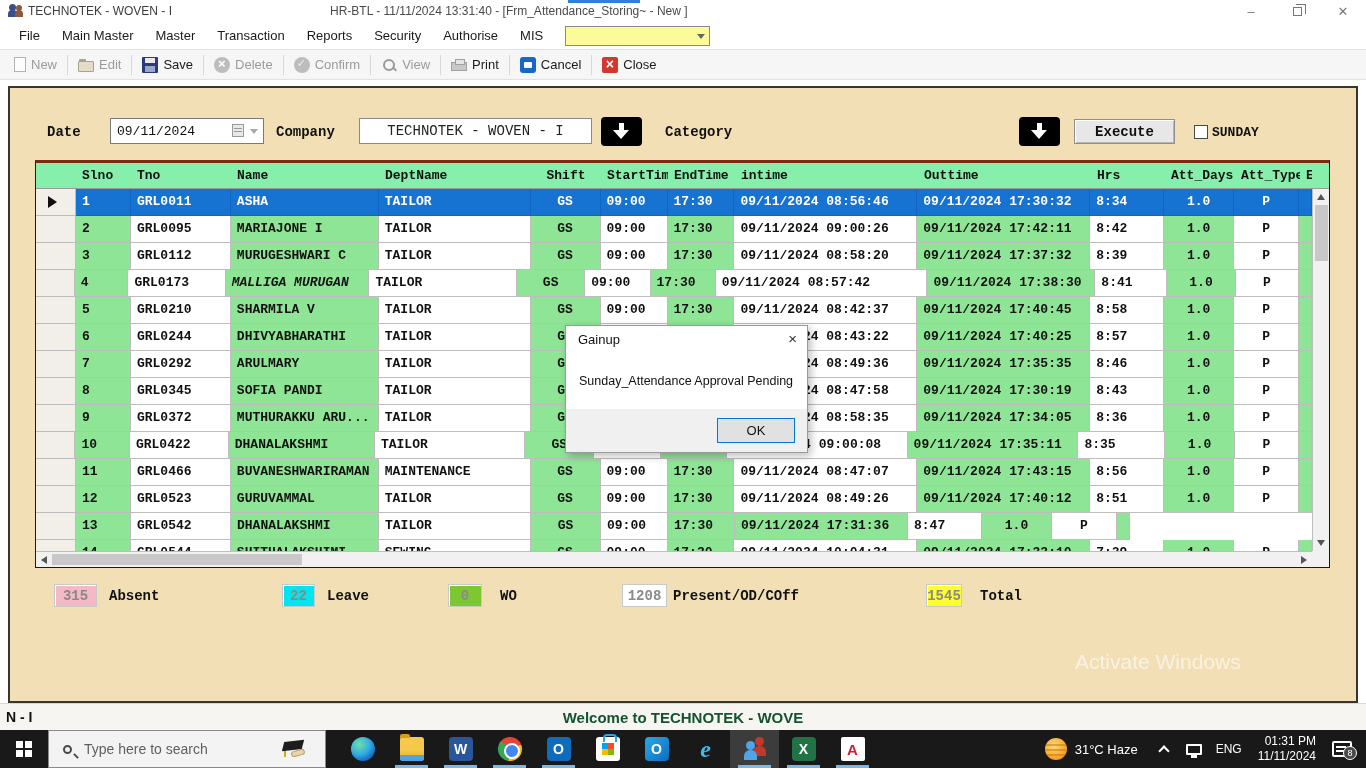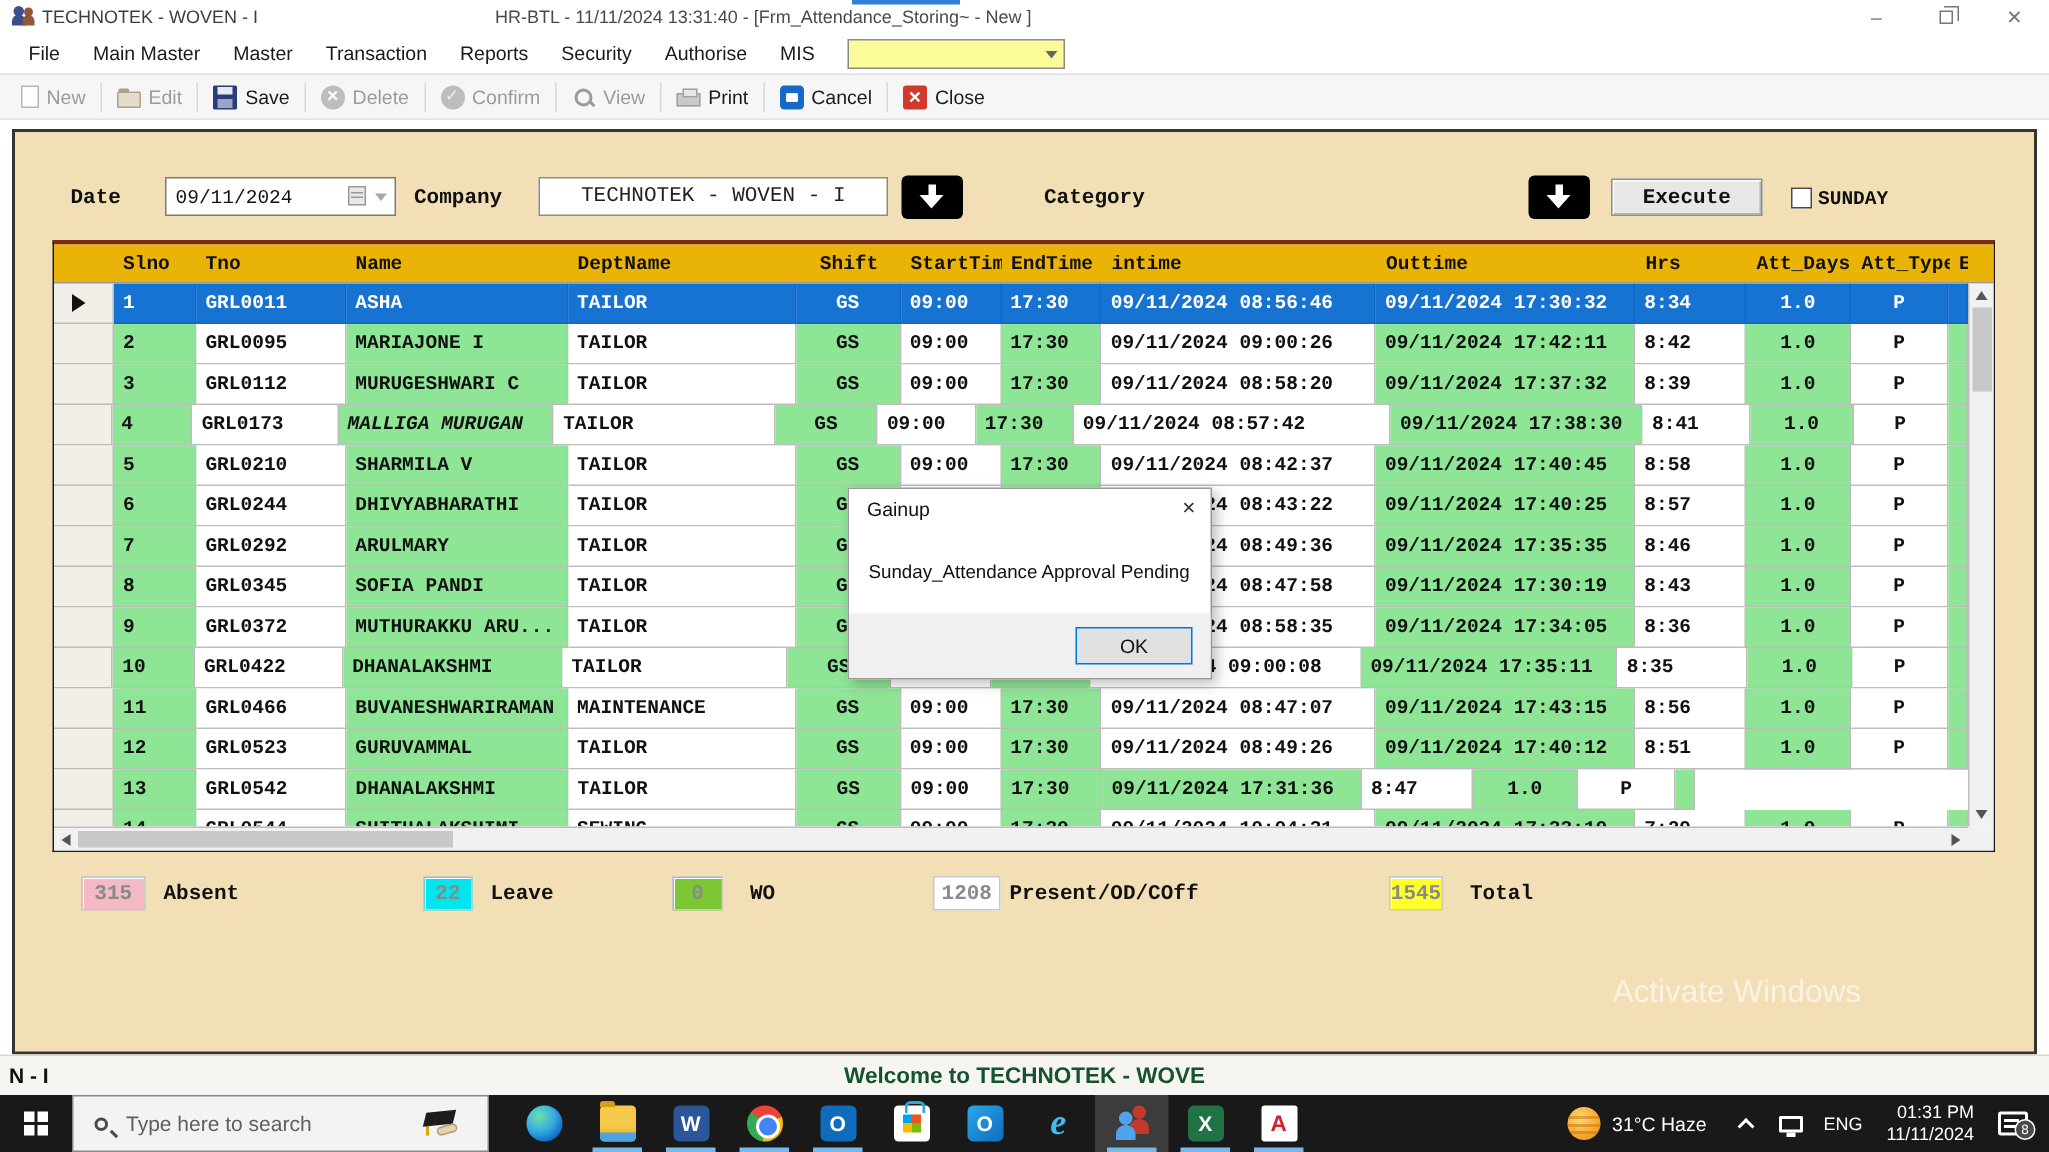--- a/index.html
+++ b/index.html
@@ -62,21 +62,21 @@
   .date-drop { position:absolute; left:240px; top:41px; width:0; height:0; border-left:4px solid transparent; border-right:4px solid transparent; border-top:5px solid #A8A8A8; }
   .value-box { position:absolute; height:26px; background:#fff; border:1px solid #8a8a8a; font:400 14px "Liberation Mono",monospace; color:#222; display:flex; align-items:center; justify-content:center; }
   .arrow-btn { position:absolute; width:41px; height:29px; background:#000; border-radius:4px; }
   .arrow-btn::before { content:""; position:absolute; left:18px; top:6px; width:5px; height:8px; background:#fff; }
   .arrow-btn::after { content:""; position:absolute; left:12px; top:13px; width:0; height:0; border-left:8px solid transparent; border-right:8px solid transparent; border-top:9px solid #fff; }
   .execute-btn { position:absolute; left:1064px; top:31px; width:101px; height:25px; background:#E7E7E7; border:1px solid #8F8F8F; box-shadow:inset 1px 1px 0 #fff, inset -1px -1px 0 #b5b5b5; font:700 14px "Liberation Mono",monospace; display:flex; align-items:center; justify-content:center; color:#111; }
   .sunday-check { position:absolute; left:1184px; top:37px; width:14px; height:14px; background:#fff; border:1px solid #4a4a4a; }
 
   
   .grid { position:absolute; left:25px; top:72px; width:1295px; height:408px; background:#fff; border:1px solid #1a1a1a; border-top:3px solid #7A2B11; }
-  .ghead { display:flex; height:26px; background:#eab308; border-bottom:1px solid #9a9a9a; }
+  .ghead { display:flex; height:26px; background:#86efac; border-bottom:1px solid #9a9a9a; }
   .ghcell { font:700 13px "Liberation Mono",monospace; color:#111; padding:5px 6px; white-space:nowrap; overflow:hidden; }
   .gbody { position:absolute; top:26px; left:0; right:17px; bottom:16px; overflow:hidden; }
   .grow { display:flex; height:27px; }
   .gcell { border-right:1px solid #BDBDBD; border-bottom:1px solid #BDBDBD; padding:5px 6px; font:700 13px "Liberation Mono",monospace; color:#111; white-space:nowrap; overflow:hidden; }
   .gcell.green { background:#8FE596; }
   .gcell.white { background:#fff; }
   .grow.selected .gcell { background:#1773D2; color:#fff; border-color:#1166C4; }
   .gsel { width:40px; background:#F2EFE8; border-right:1px solid #BDBDBD; border-bottom:1px solid #BDBDBD; position:relative; }
   .gsel .arrow { position:absolute; left:12px; top:7px; width:0; height:0; border-top:6px solid transparent; border-bottom:6px solid transparent; border-left:9px solid #111; }
   .vscroll { position:absolute; top:26px; right:0; bottom:16px; width:17px; background:#F1F1F1; border-left:1px solid #BDBDBD; }
@@ -256,21 +256,21 @@
   <div class="main-frame">
     <span class="form-label" style="left:37px; top:36px;">Date</span>
     <div class="date-input">09/11/2024</div>
     <div class="date-cal"></div>
     <div class="date-drop"></div>
 
     <span class="form-label" style="left:266px; top:36px;">Company</span>
     <div class="value-box" style="left:349px; top:30px; width:233px;">TECHNOTEK - WOVEN - I</div>
     <div class="arrow-btn" style="left:591px; top:29px;"></div>
 
-    <span class="form-label" style="left:686px; top:36px;">Category</span>
+    <span class="form-label" style="left:655px; top:36px;">Category</span>
     <div class="arrow-btn" style="left:1009px; top:29px;"></div>
 
     <div class="execute-btn">Execute</div>
     <div class="sunday-check"></div>
     <span class="form-label" style="left:1202px; top:37px; font-size:13px;">SUNDAY</span>
 
     <div class="grid">
       <div class="ghead" id="grid-header">
           <div class="ghcell" style="width: 40px;"></div>
           <div class="ghcell" style="width: 55px;">Slno</div>

